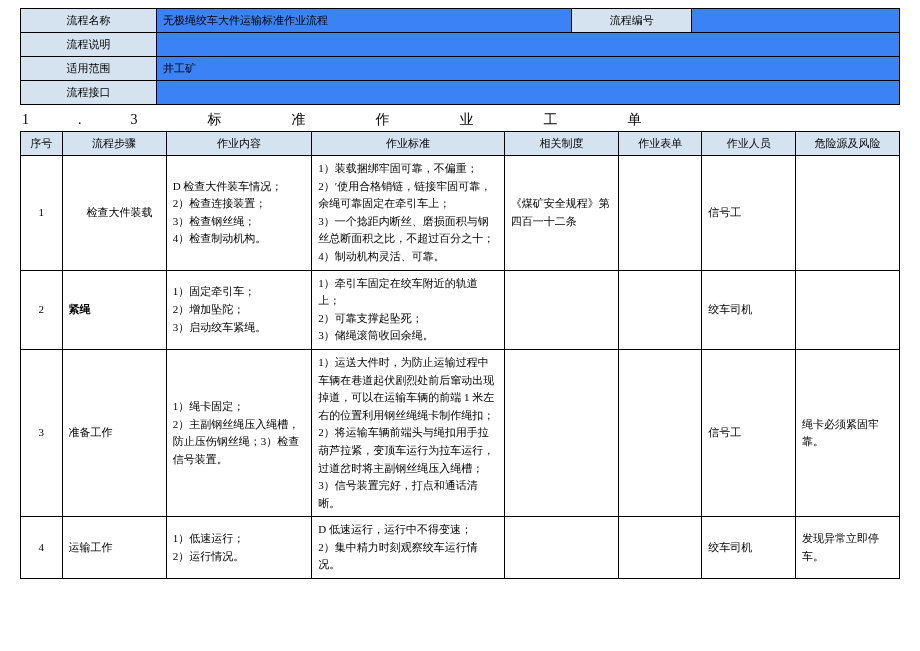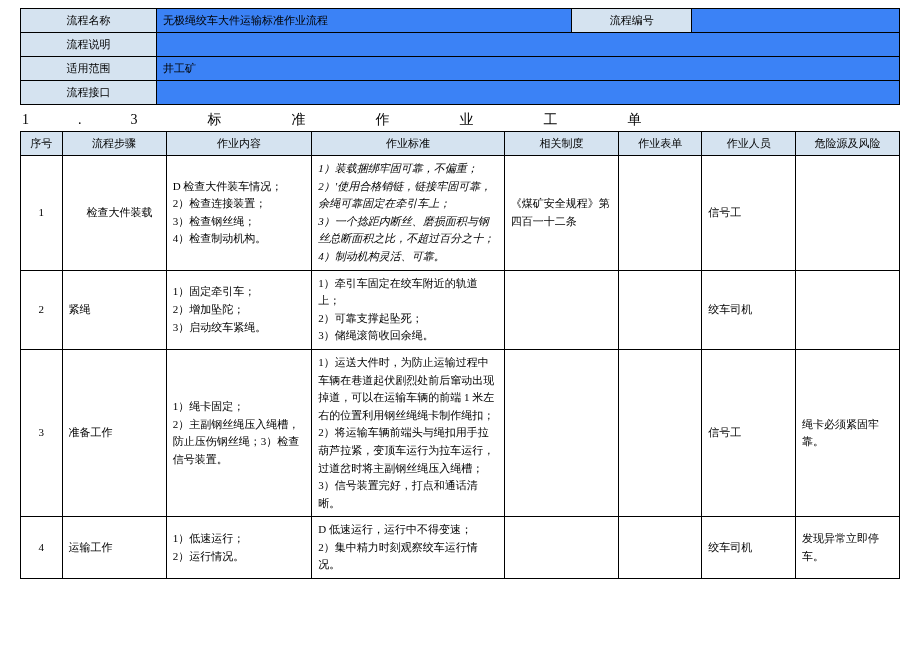--- a/index.html
+++ b/index.html
@@ -73,32 +73,32 @@
     </tr>
   </thead>
   <tbody id="data-body">
       <tr>
         <td class="center" style="white-space: pre-wrap;">1</td>
         <td style="white-space: pre-wrap; padding-left: 24px;">检查大件装载</td>
         <td style="white-space: pre-wrap;">D 检查大件装车情况；
 2）检查连接装置；
 3）检查钢丝绳；
 4）检查制动机构。</td>
-        <td style="white-space: pre-wrap; font-style: italic;">1）装载捆绑牢固可靠，不偏重；
+        <td style="white-space: pre-wrap;">1）装载捆绑牢固可靠，不偏重；
 2）′使用合格销链，链接牢固可靠，余绳可靠固定在牵引车上；
 3）一个捻距内断丝、磨损面积与钢丝总断面积之比，不超过百分之十；
 4）制动机构灵活、可靠。</td>
         <td style="white-space: pre-wrap;">《煤矿安全规程》第四百一十二条</td>
         <td style="white-space: pre-wrap;"></td>
         <td style="white-space: pre-wrap;">信号工</td>
         <td style="white-space: pre-wrap;"></td>
       </tr>
       <tr>
         <td class="center" style="white-space: pre-wrap;">2</td>
-        <td style="white-space: pre-wrap;">紧绳</td>
+        <td style="white-space: pre-wrap; font-weight: bold;">紧绳</td>
         <td style="white-space: pre-wrap;">1）固定牵引车；
 2）增加坠陀；
 3）启动绞车紧绳。</td>
         <td style="white-space: pre-wrap;">1）牵引车固定在绞车附近的轨道上；
 2）可靠支撑起坠死；
 3）储绳滚筒收回余绳。</td>
         <td style="white-space: pre-wrap;"></td>
         <td style="white-space: pre-wrap;"></td>
         <td style="white-space: pre-wrap;">绞车司机</td>
         <td style="white-space: pre-wrap;"></td>

